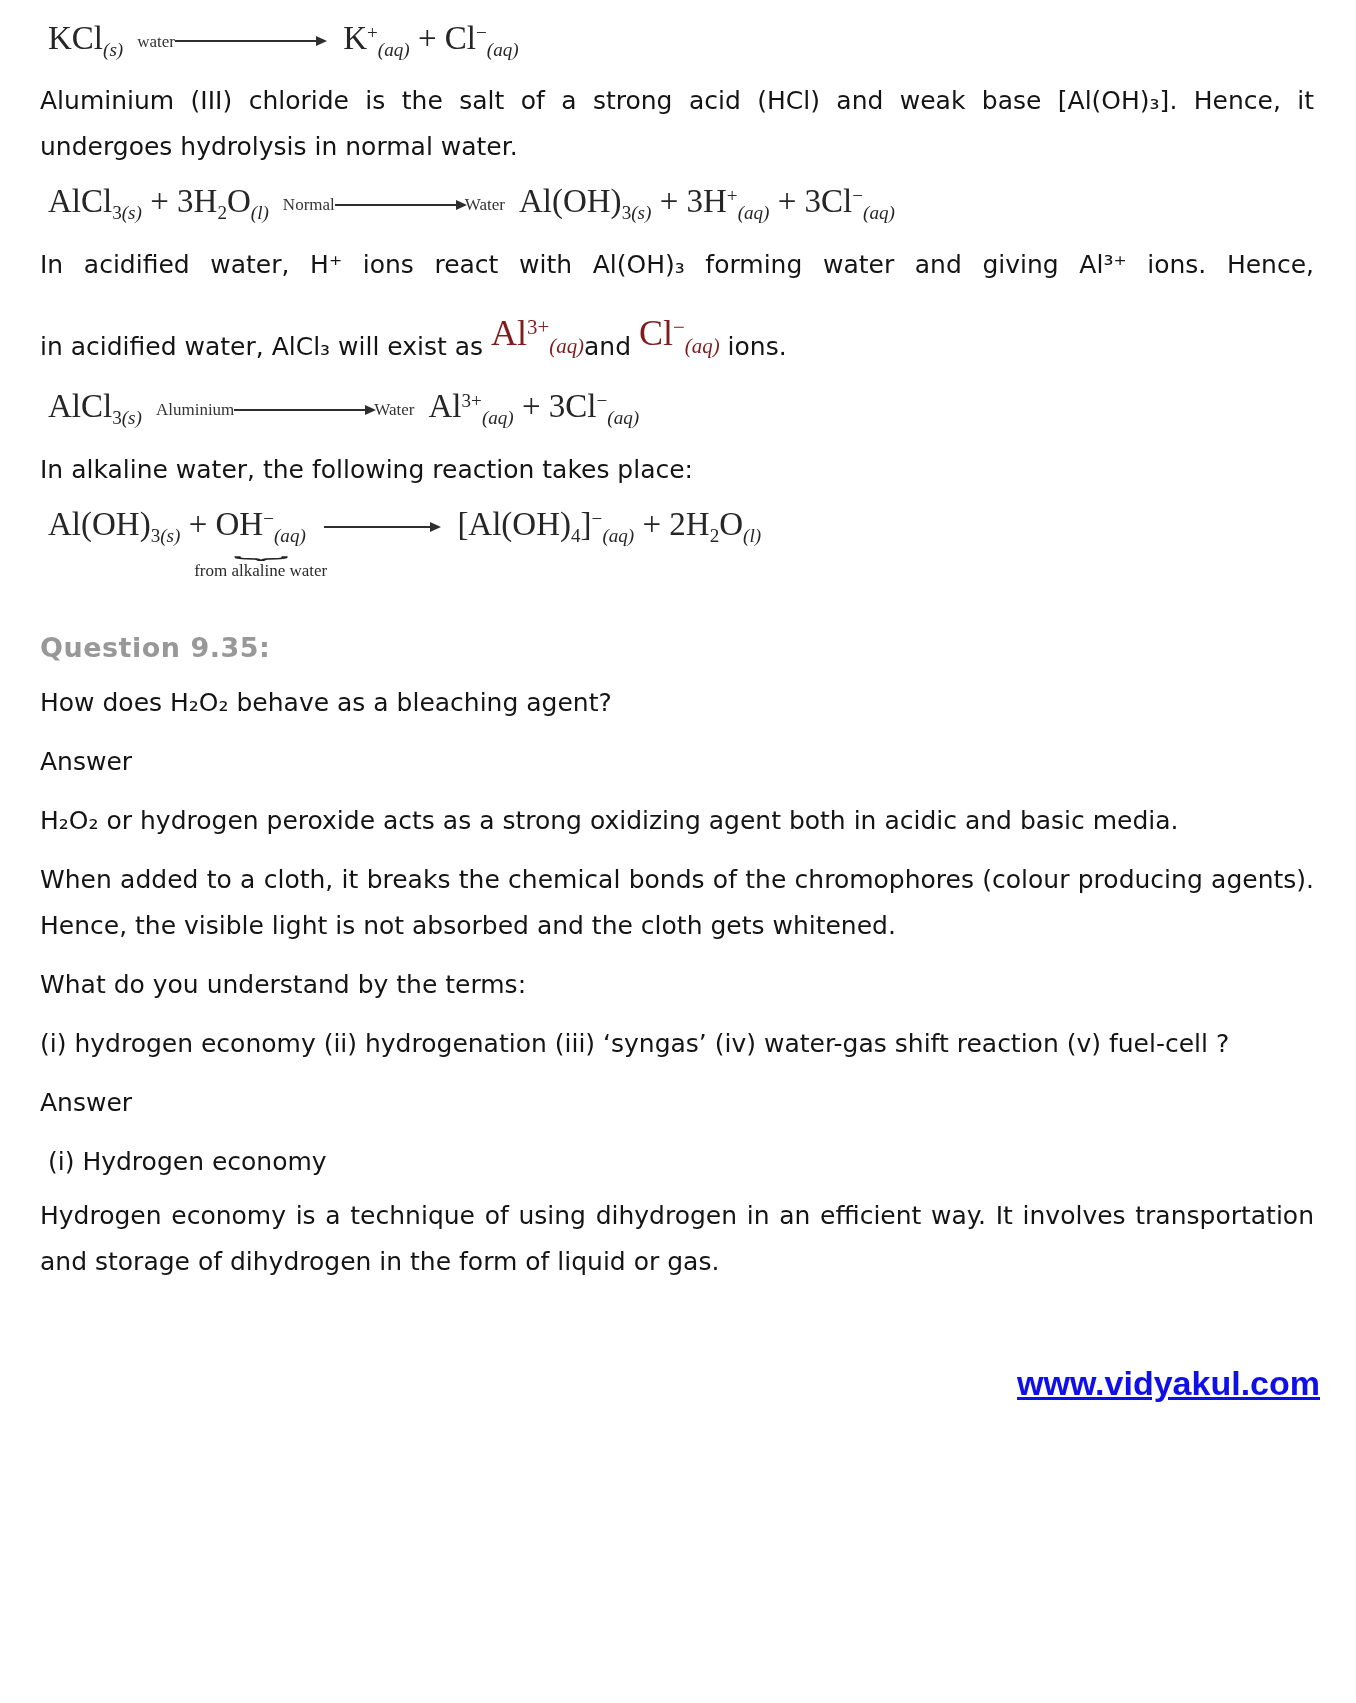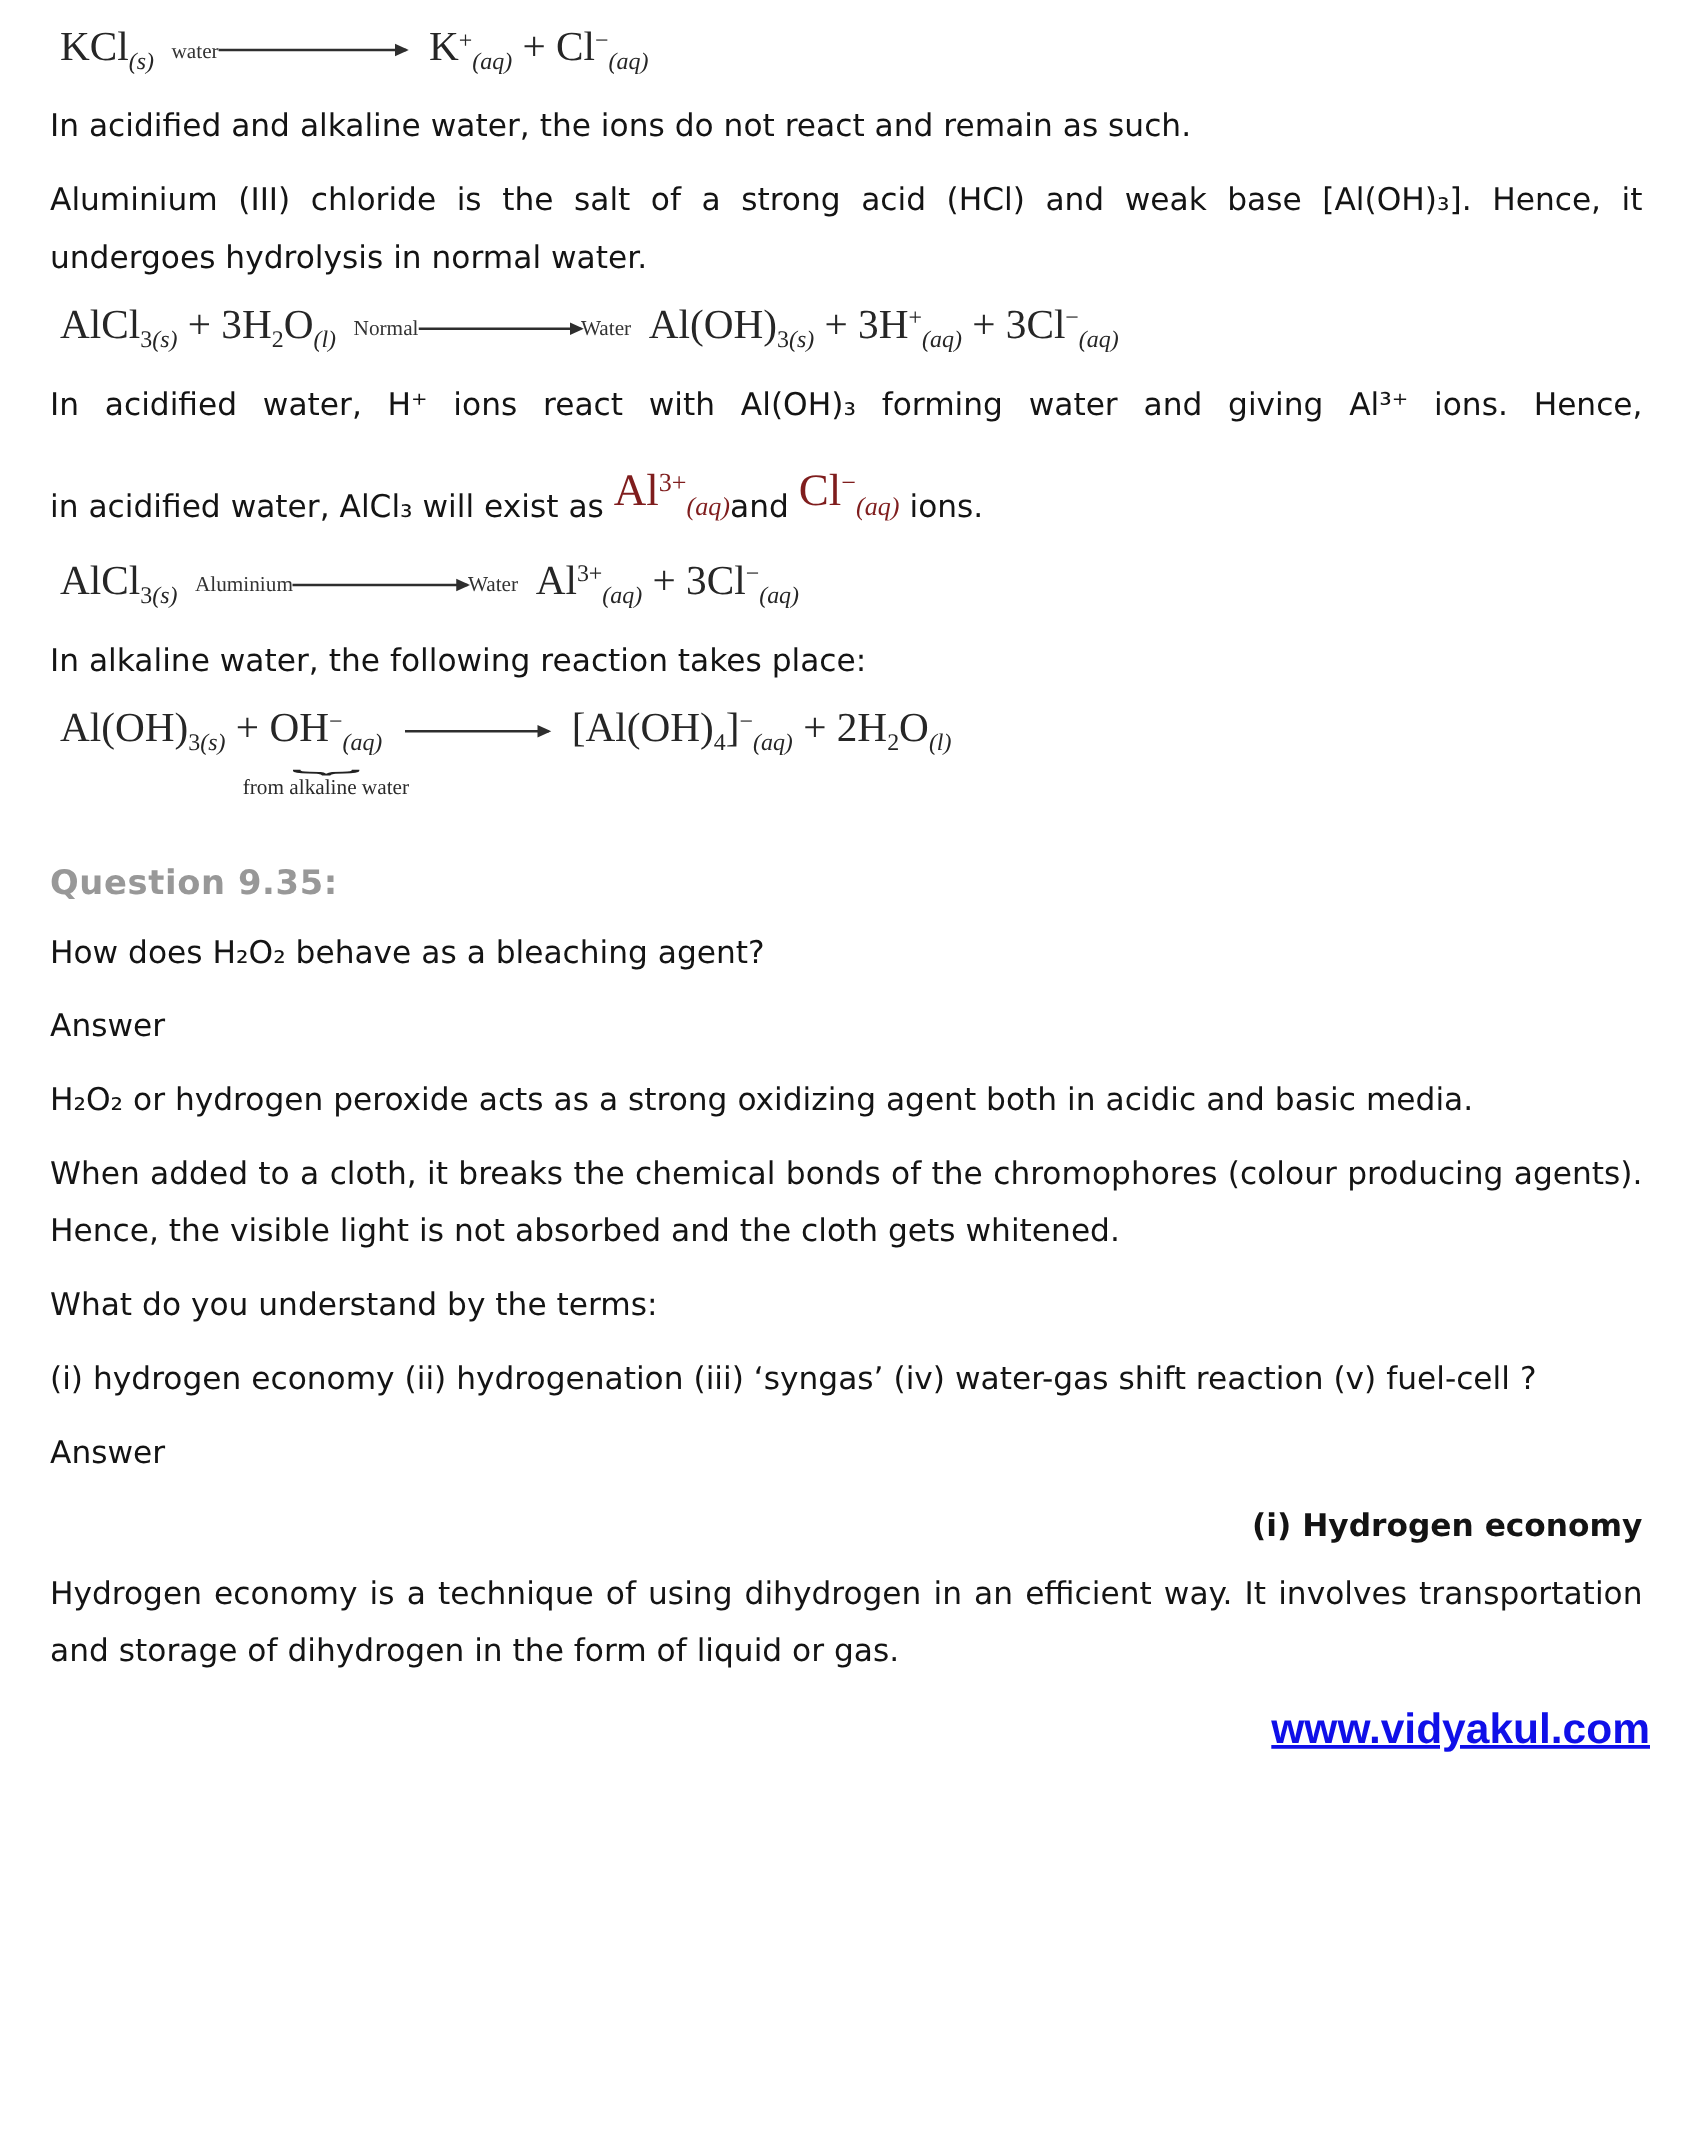--- a/index.html
+++ b/index.html
@@ -11,21 +11,21 @@
     position:relative;box-sizing:border-box;width:1356px;height:1415px;
     padding:12px 42px 0 40px;color:#141414;font-size:25px;
   }
   .para{margin:0 0 13px 0;line-height:46px;color:#141414;}
   .justify{text-align:justify;}
   .justify-last{text-align:justify;text-align-last:justify;}
   .qhead{
     font-size:27px;font-weight:bold;color:#989898;
     margin:30px 0 16px 0;line-height:32px;letter-spacing:0.5px;
   }
-  .bold-sub{font-weight:bold;padding-left:8px;margin-bottom:8px;text-align:right;}
+  .bold-sub{font-weight:normal;padding-left:8px;margin-bottom:8px;}
   
   .eq-block{
     font-family:"Liberation Serif","DejaVu Serif",serif;
     font-size:33px;color:#262626;margin:8px 0 18px 8px;
     white-space:nowrap;line-height:1.1;
   }
   .eq-ub{padding-bottom:56px;margin-bottom:10px;}
   .eq-base{white-space:pre;}
   .eq-sub{font-size:0.58em;vertical-align:-0.38em;}
   .eq-sup{font-size:0.58em;vertical-align:0.52em;}
@@ -66,21 +66,20 @@
 <body style="background: rgb(255, 255, 255);">
 
 <div class="page">
 
   <div class="eq-block"><span class="eq-base">KCl</span><span class="eq-sub eq-it">(s)</span><span class="eq-arrow">
         <span class="eq-arrow-lbl">water</span>
         <span class="eq-arrow-line" style="width: 150px;"></span>
         <span class="eq-arrow-lbl">&nbsp;</span>
       </span><span class="eq-base">K</span><span class="eq-sup">+</span><span class="eq-sub eq-it">(aq)</span><span class="eq-base"> + Cl</span><span class="eq-sup">−</span><span class="eq-sub eq-it">(aq)</span></div>
 
-  <p class="para">In acidified and alkaline water, the ions do not react and remain as such.</p>
 
   <p class="para justify">Aluminium (III) chloride is the salt of a strong acid (HCl) and weak base [Al(OH)₃]. Hence, it undergoes hydrolysis in normal water.</p>
 
   <div class="eq-block"><span class="eq-base">AlCl</span><span class="eq-sub">3</span><span class="eq-sub eq-it">(s)</span><span class="eq-base"> + 3H</span><span class="eq-sub">2</span><span class="eq-base">O</span><span class="eq-sub eq-it">(l)</span><span class="eq-arrow">
         <span class="eq-arrow-lbl">Normal</span>
         <span class="eq-arrow-line" style="width: 130px;"></span>
         <span class="eq-arrow-lbl">Water</span>
       </span><span class="eq-base">Al(OH)</span><span class="eq-sub">3</span><span class="eq-sub eq-it">(s)</span><span class="eq-base"> + 3H</span><span class="eq-sup">+</span><span class="eq-sub eq-it">(aq)</span><span class="eq-base"> + 3Cl</span><span class="eq-sup">−</span><span class="eq-sub eq-it">(aq)</span></div>
 
   <p class="para justify-last">In acidified water, H⁺ ions react with Al(OH)₃ forming water and giving Al³⁺ ions. Hence,</p>

